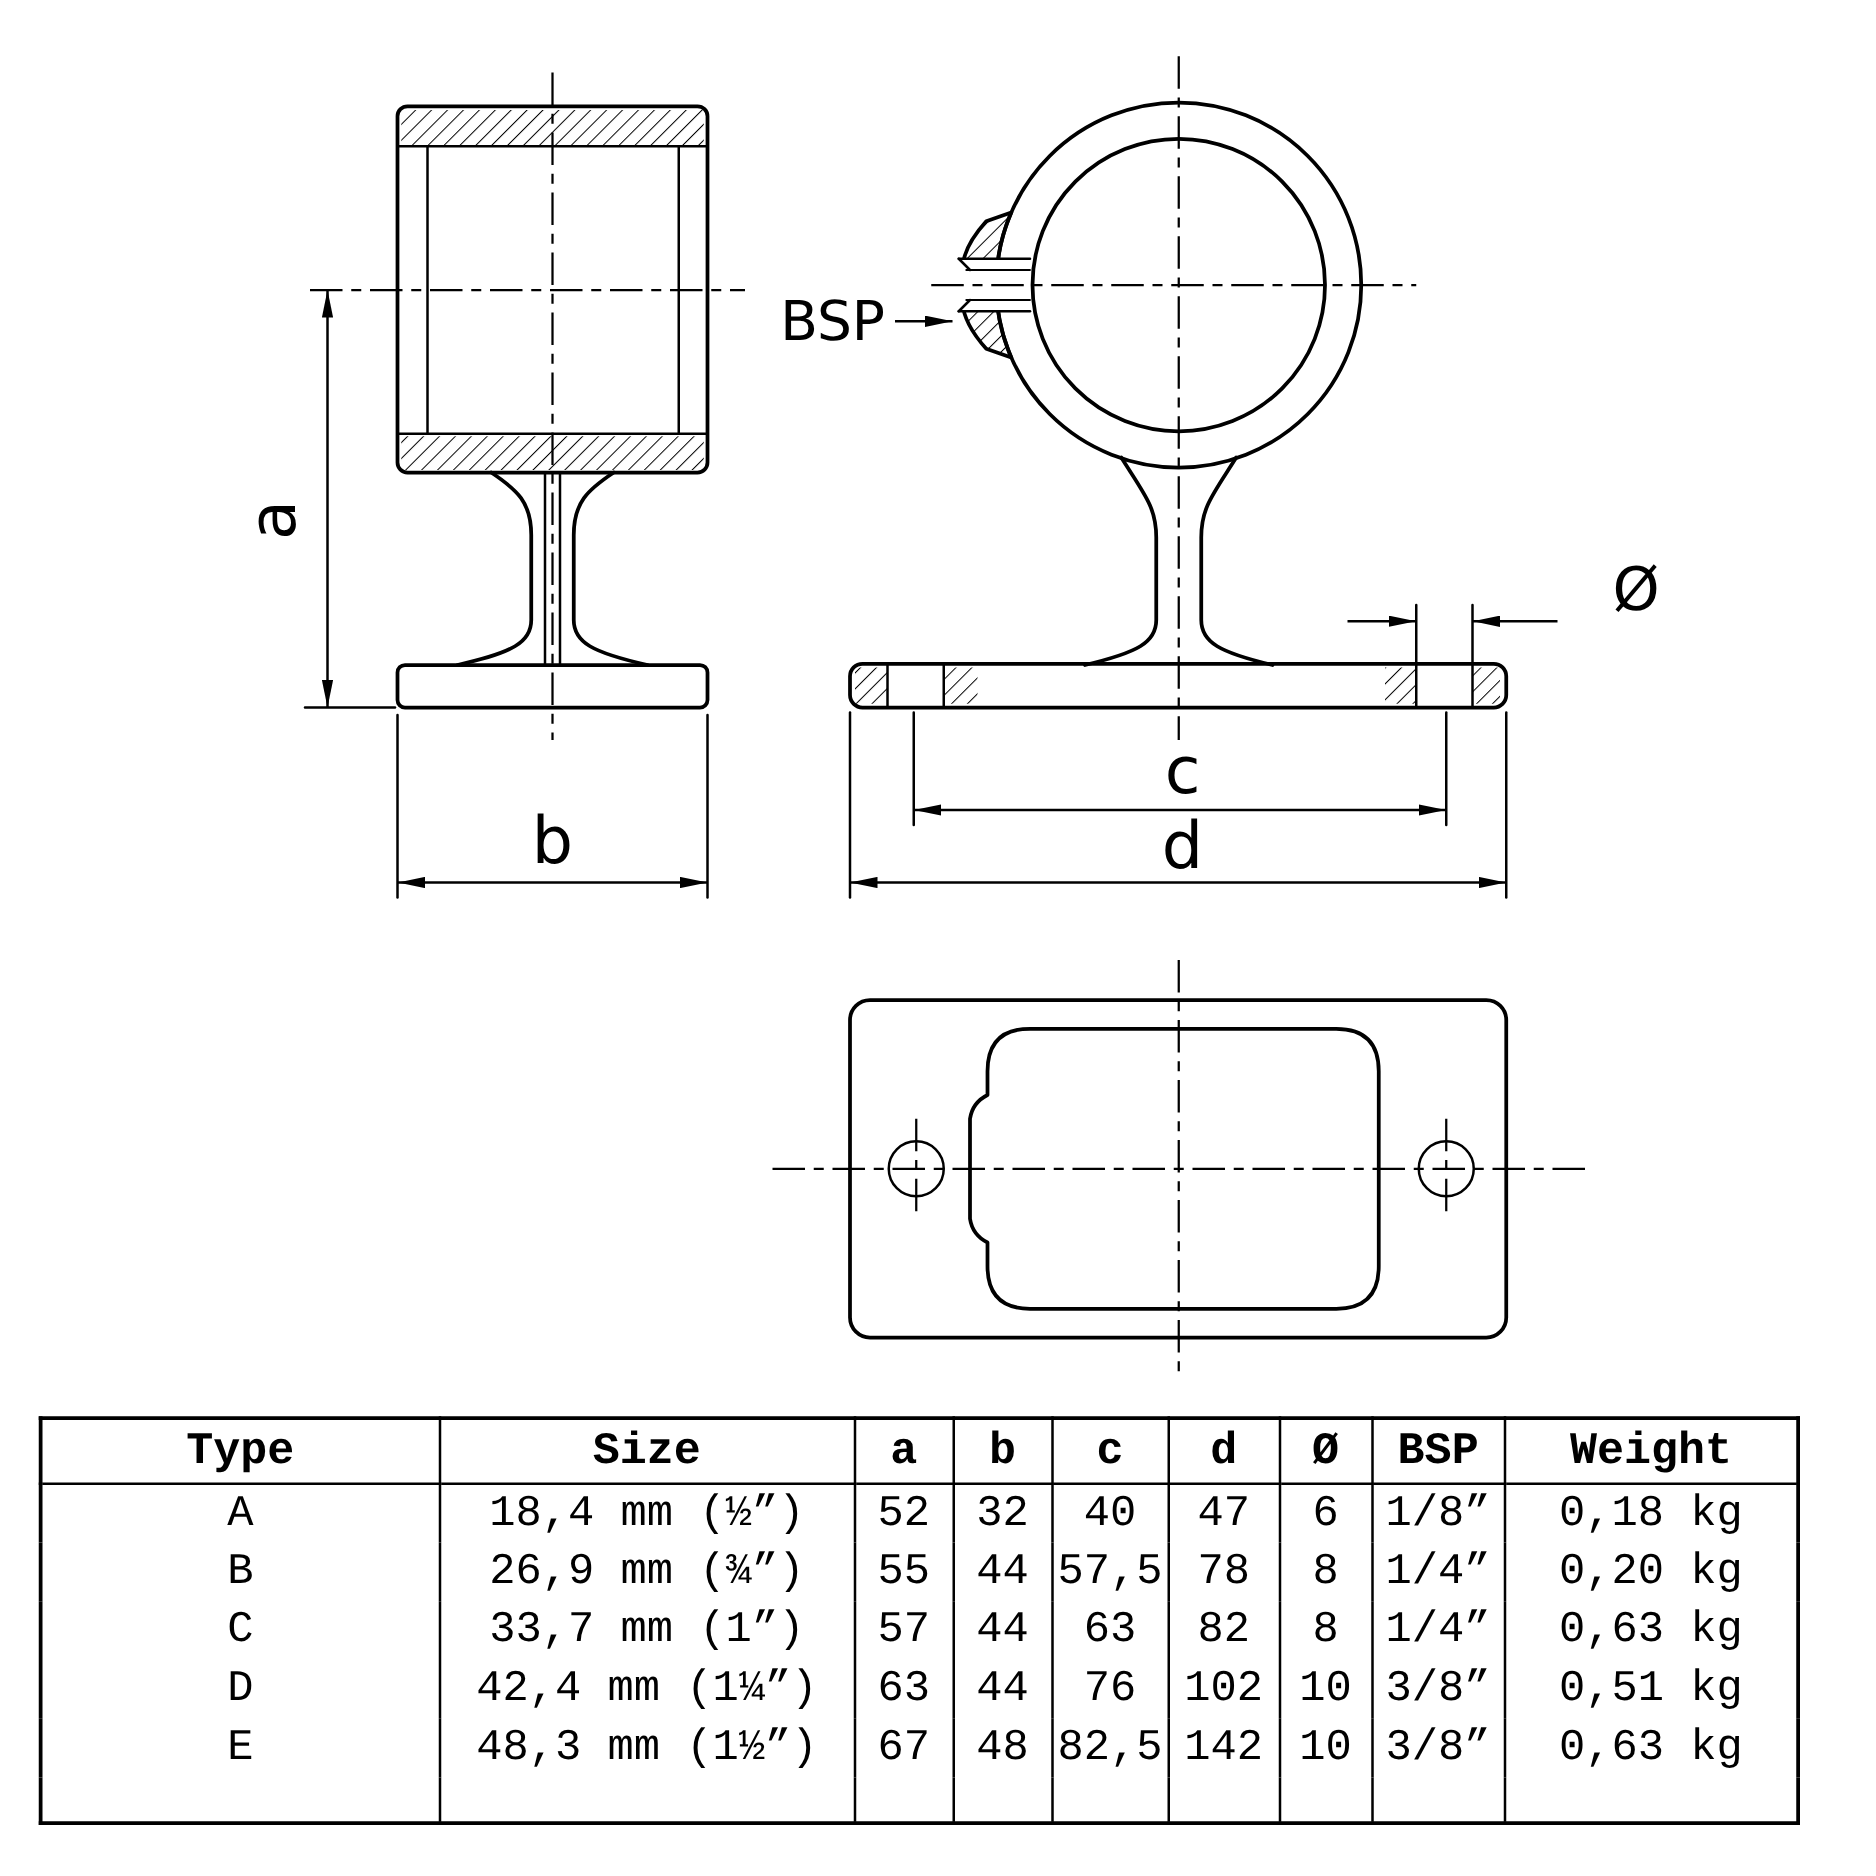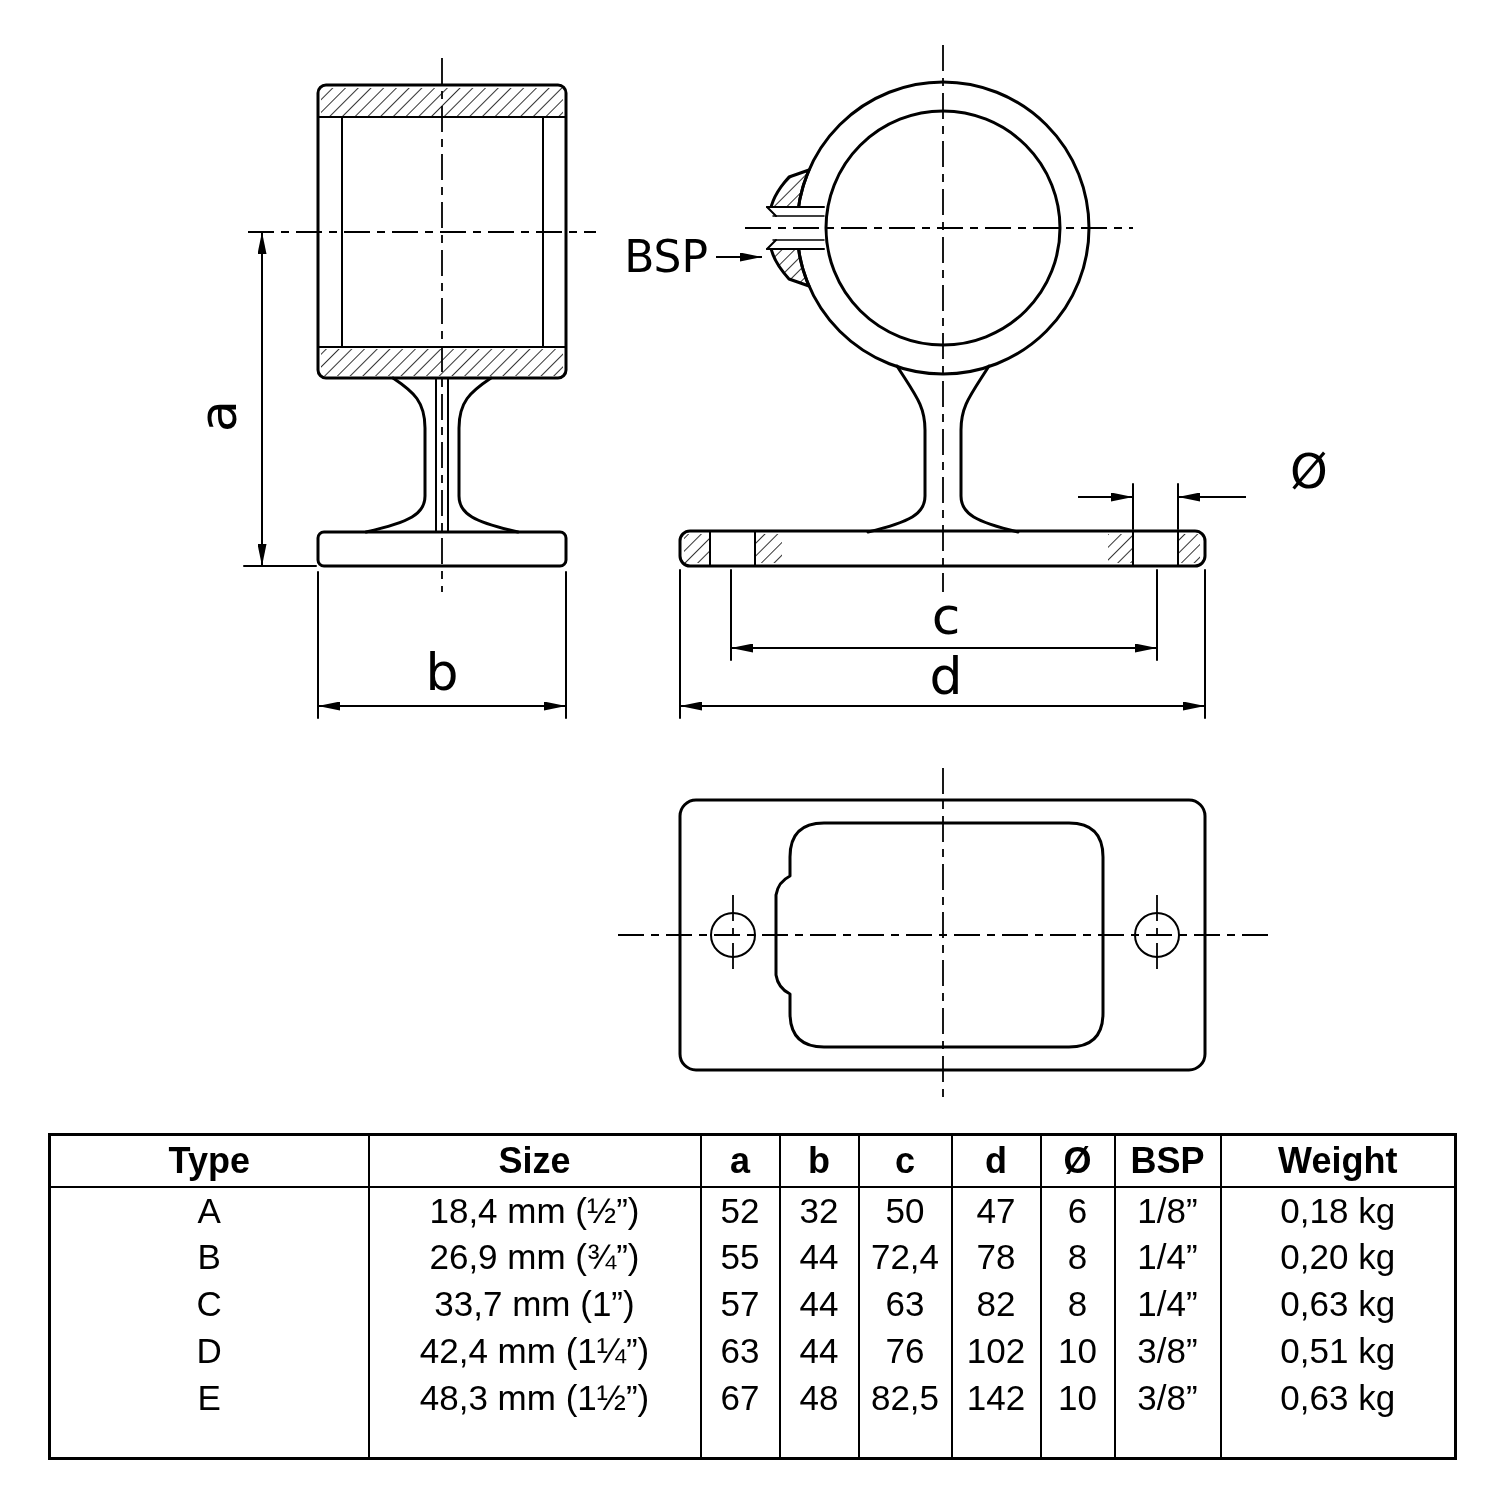--- a/index.html
+++ b/index.html
@@ -18,25 +18,25 @@
   .vthin{fill:none;stroke:#000;stroke-width:1.5;stroke-linecap:round;}
   .cl{fill:none;stroke:#000;stroke-width:1.8;stroke-dasharray:26 7 8 7;}
   .dim{fill:none;stroke:#000;stroke-width:2;}
   .dimtext{font-size:52px;}
   .bsptext{font-size:44px;}
   .diatext{font-size:48px;}
   .hatchfill{fill:url(#hatch);stroke:none;}
   .white{fill:#fff;stroke:none;}
 
   table.spec{
-    position:absolute;left:48px;top:1133px;
+    position:absolute;left:31px;top:1133px;
     width:1406px;height:326px;
     border-collapse:collapse;table-layout:fixed;
     border:3px solid #000;
-    font-family:Liberation Sans, sans-serif;
+    font-family:Liberation Mono, monospace;
   }
   table.spec th, table.spec td{
     border-left:2px solid #000;border-right:2px solid #000;
     text-align:center;vertical-align:middle;padding:0;
     white-space:nowrap;overflow:hidden;
   }
   table.spec thead tr{height:52px;}
   table.spec th{font-size:36px;font-weight:bold;border-bottom:2px solid #000;}
   table.spec tbody tr{height:47px;}
   table.spec td{font-size:35px;font-weight:normal;}
@@ -196,32 +196,32 @@
         <th>BSP</th>
         <th>Weight</th>
       </tr>
     </thead>
     <tbody>
       <tr>
         <td>A</td>
         <td>18,4 mm (½”)</td>
         <td>52</td>
         <td>32</td>
-        <td>50</td>
+        <td>40</td>
         <td>47</td>
         <td>6</td>
         <td>1/8”</td>
         <td>0,18 kg</td>
       </tr>
       <tr>
         <td>B</td>
         <td>26,9 mm (¾”)</td>
         <td>55</td>
         <td>44</td>
-        <td>72,4</td>
+        <td>57,5</td>
         <td>78</td>
         <td>8</td>
         <td>1/4”</td>
         <td>0,20 kg</td>
       </tr>
       <tr>
         <td>C</td>
         <td>33,7 mm (1”)</td>
         <td>57</td>
         <td>44</td>

